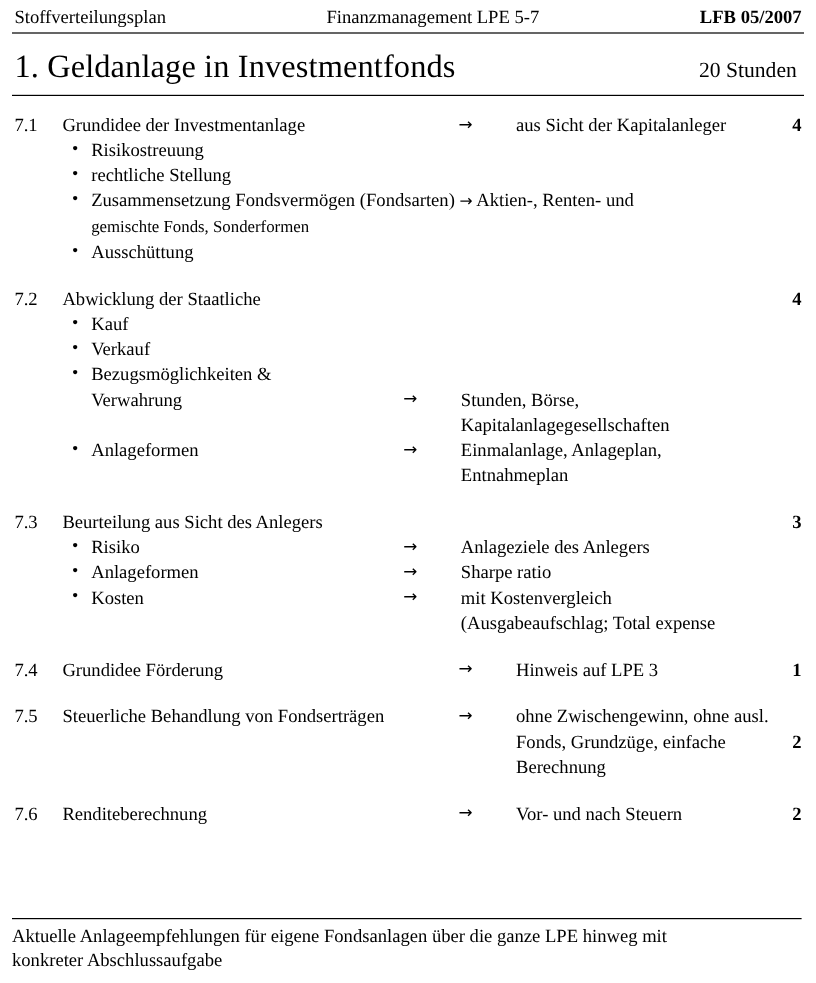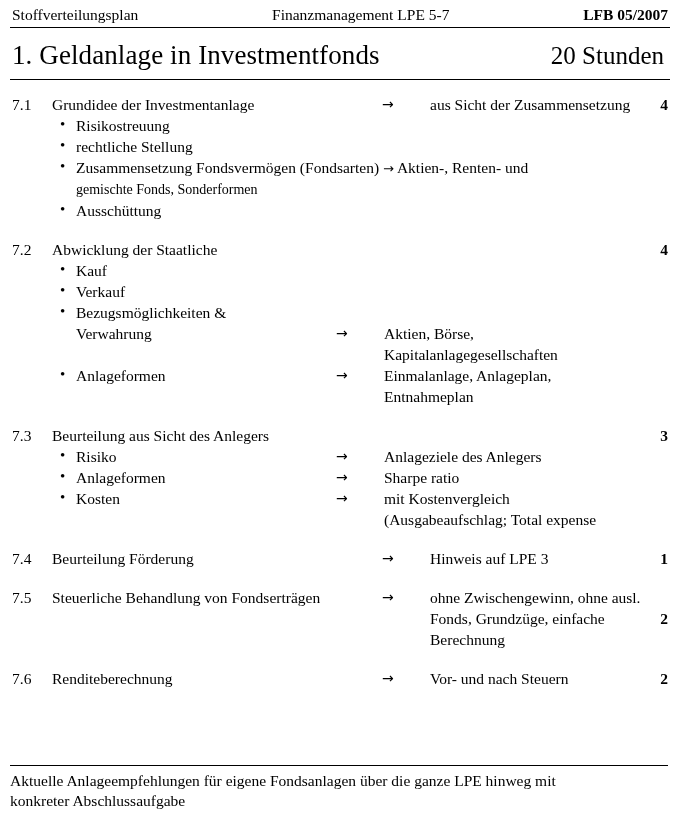--- a/index.html
+++ b/index.html
@@ -42,21 +42,21 @@
     align-items: baseline;
     border-bottom: 1.6px solid #000;
     padding: 12px 2px 8px 2px;
     margin-bottom: 14px;
   }
   .title-main {
     font-size: 27px;
     letter-spacing: 0.1px;
   }
   .title-hours {
-    font-size: 25px;
+    font-size: 18px;
     padding-right: 4px;
   }
 
   
   .section {
     margin-bottom: 6px;
   }
   .row {
     display: flex;
     font-size: 15.5px;
@@ -168,21 +168,21 @@
   <div class="title-row">
     <span class="title-main">1. Geldanlage in Investmentfonds</span>
     <span class="title-hours">20 Stunden</span>
   </div>
 
   <div class="section">
     <div class="row">
       <div class="col-num">7.1</div>
       <div class="col-label">Grundidee der Investmentanlage</div>
       <div class="col-arrow arrow">→</div>
-      <div class="col-desc">aus Sicht der Zusammensetzung</div>
+      <div class="col-desc">aus Sicht der Kapitalanleger</div>
       <div class="col-hours">4</div>
     </div>
     <div class="bullet-row">
       <div class="bullet-label">Risikostreuung</div>
     </div>
     <div class="bullet-row">
       <div class="bullet-label">rechtliche Stellung</div>
     </div>
     <div class="wide-line">
       <div class="wide-text">
@@ -212,21 +212,21 @@
     </div>
     <div class="bullet-row">
       <div class="bullet-label">Verkauf</div>
     </div>
     <div class="bullet-row">
       <div class="bullet-label">Bezugsmöglichkeiten &amp;</div>
     </div>
     <div class="bullet-row">
       <div class="bullet-label nobullet">Verwahrung</div>
       <div class="col-arrow arrow">→</div>
-      <div class="col-desc">Aktien, Börse,</div>
+      <div class="col-desc">Stunden, Börse,</div>
     </div>
     <div class="bullet-row">
       <div class="bullet-label nobullet"></div>
       <div class="col-arrow"></div>
       <div class="col-desc">Kapitalanlagegesellschaften</div>
     </div>
     <div class="bullet-row">
       <div class="bullet-label">Anlageformen</div>
       <div class="col-arrow arrow">→</div>
       <div class="col-desc">Einmalanlage, Anlageplan,</div>
@@ -272,21 +272,21 @@
       <div class="bullet-label nobullet"></div>
       <div class="col-arrow"></div>
     </div>
   </div>
 
   <div class="gap-med"></div>
 
   <div class="section">
     <div class="row">
       <div class="col-num">7.4</div>
-      <div class="col-label">Beurteilung Förderung</div>
+      <div class="col-label">Grundidee Förderung</div>
       <div class="col-arrow arrow">→</div>
       <div class="col-desc">Hinweis auf LPE 3</div>
       <div class="col-hours">1</div>
     </div>
   </div>
 
   <div class="gap-med"></div>
 
   <div class="section">
     <div class="row">

